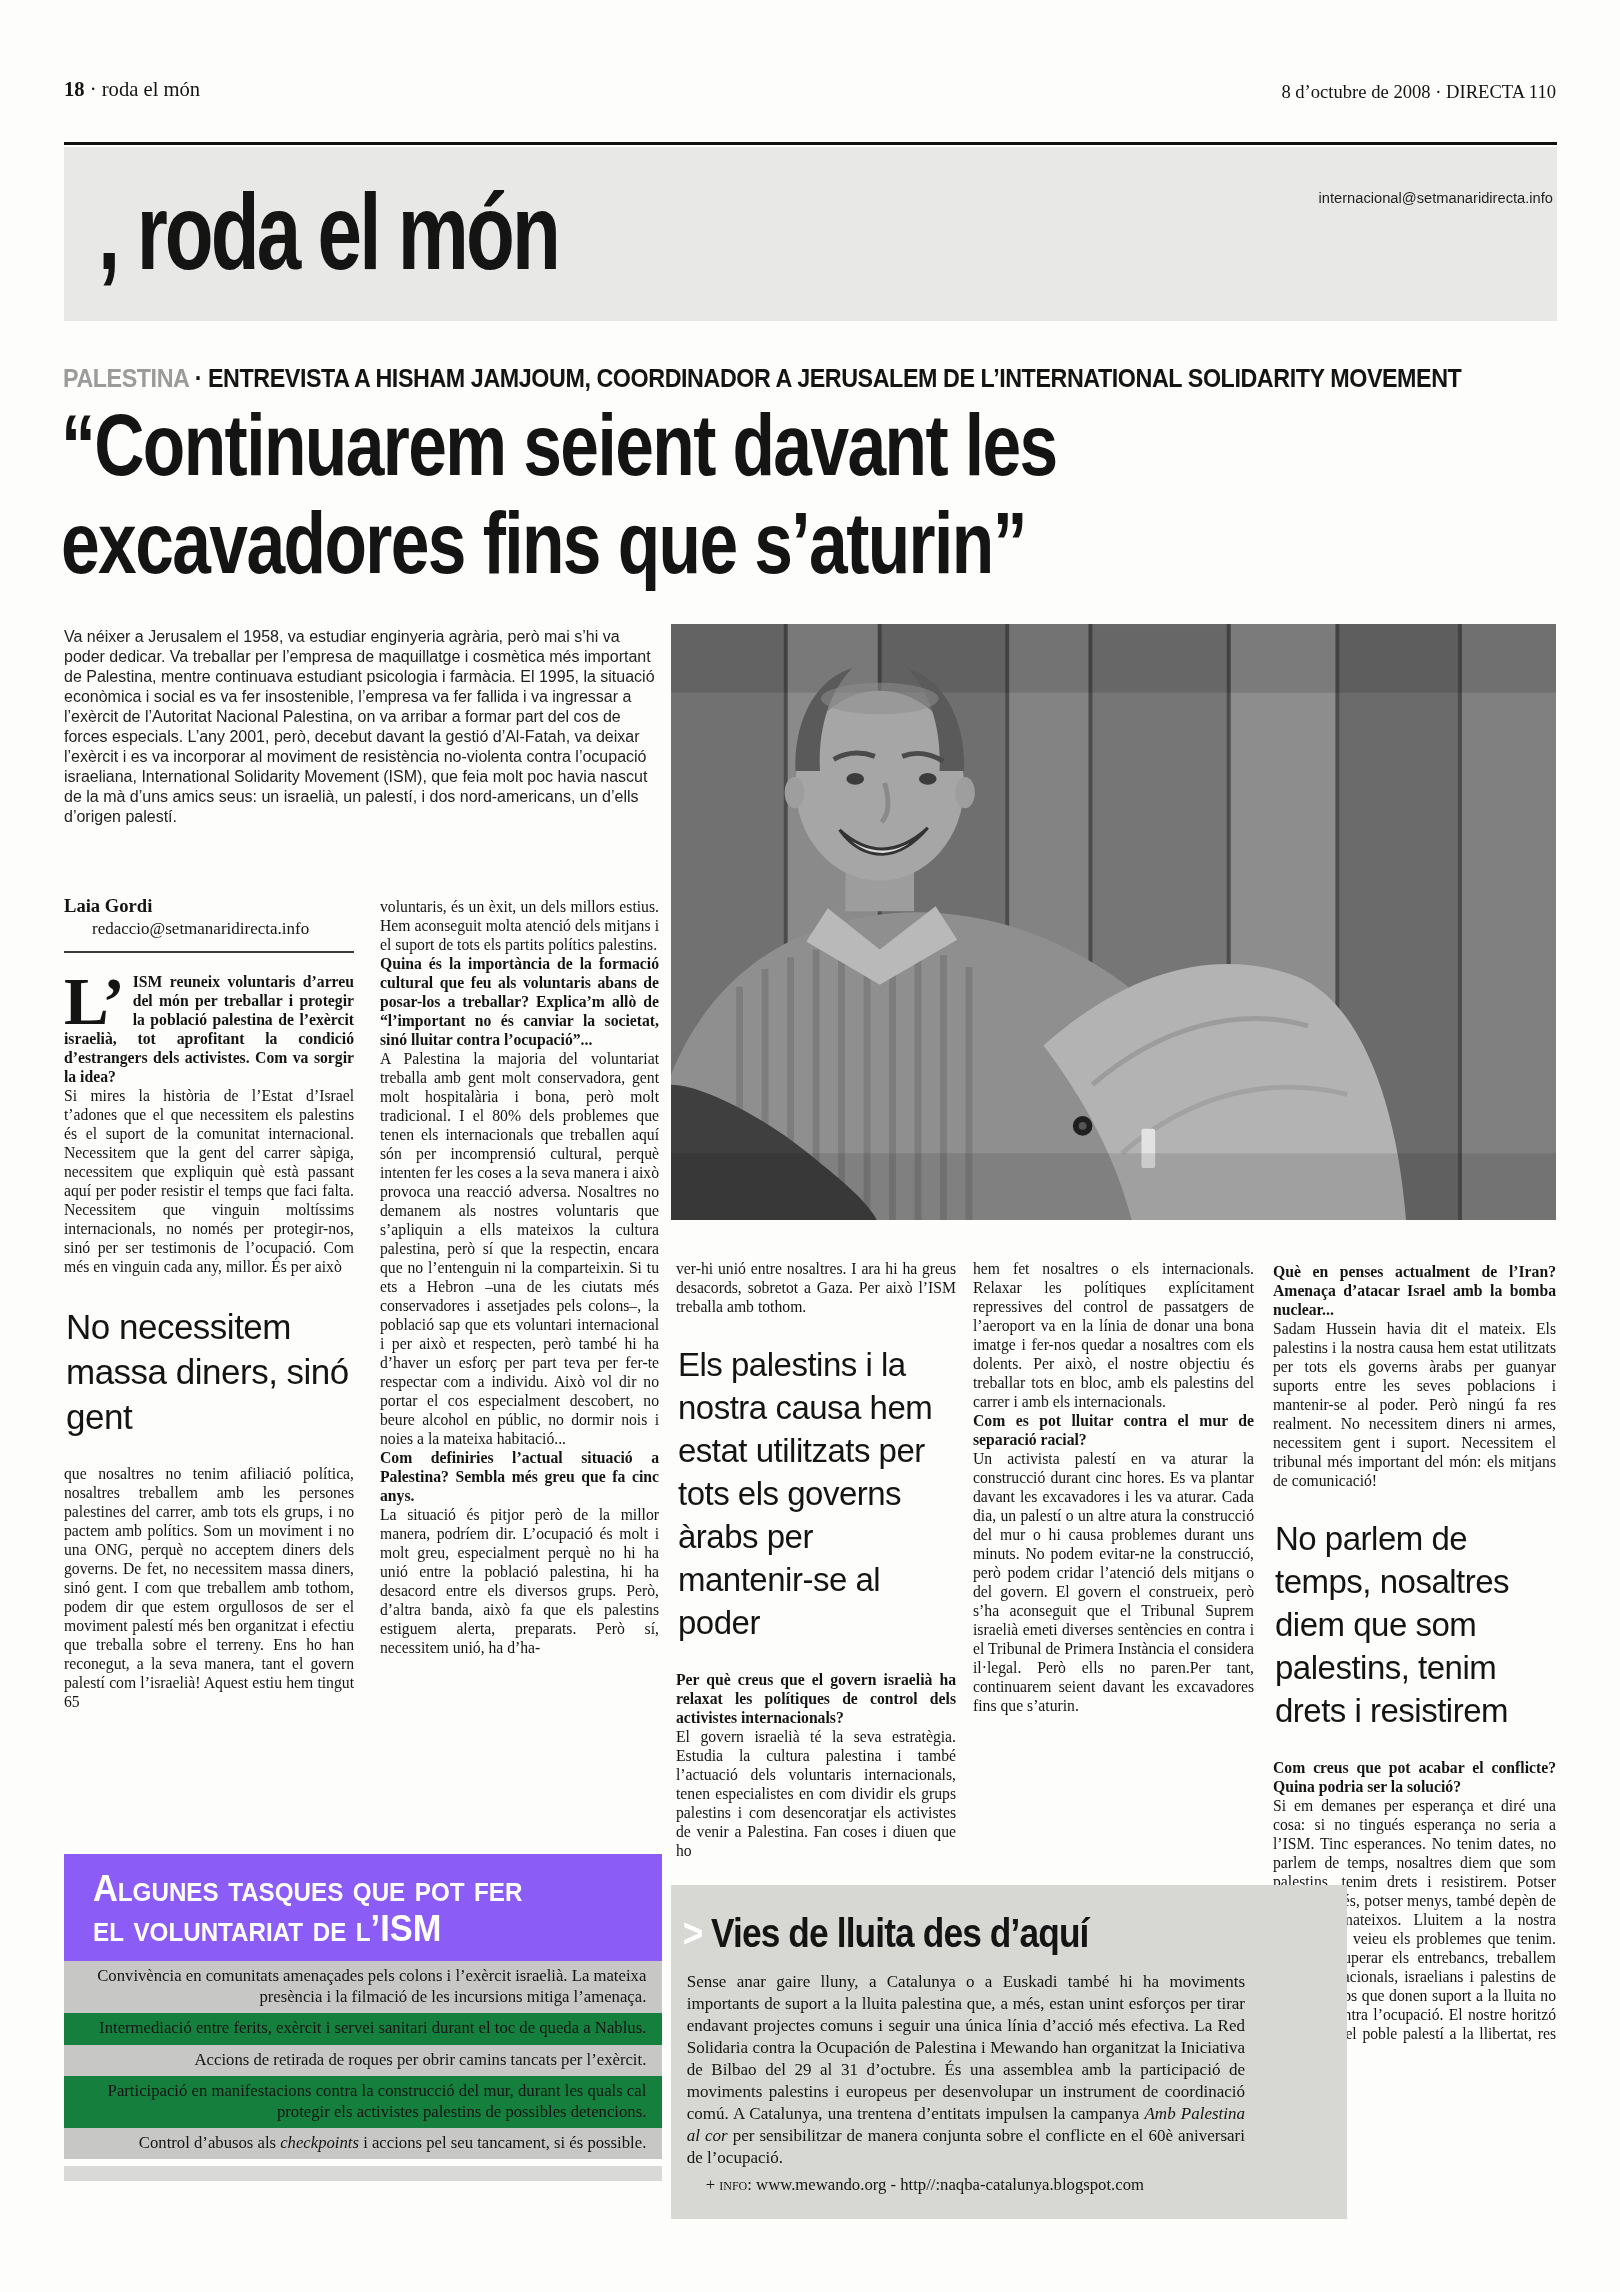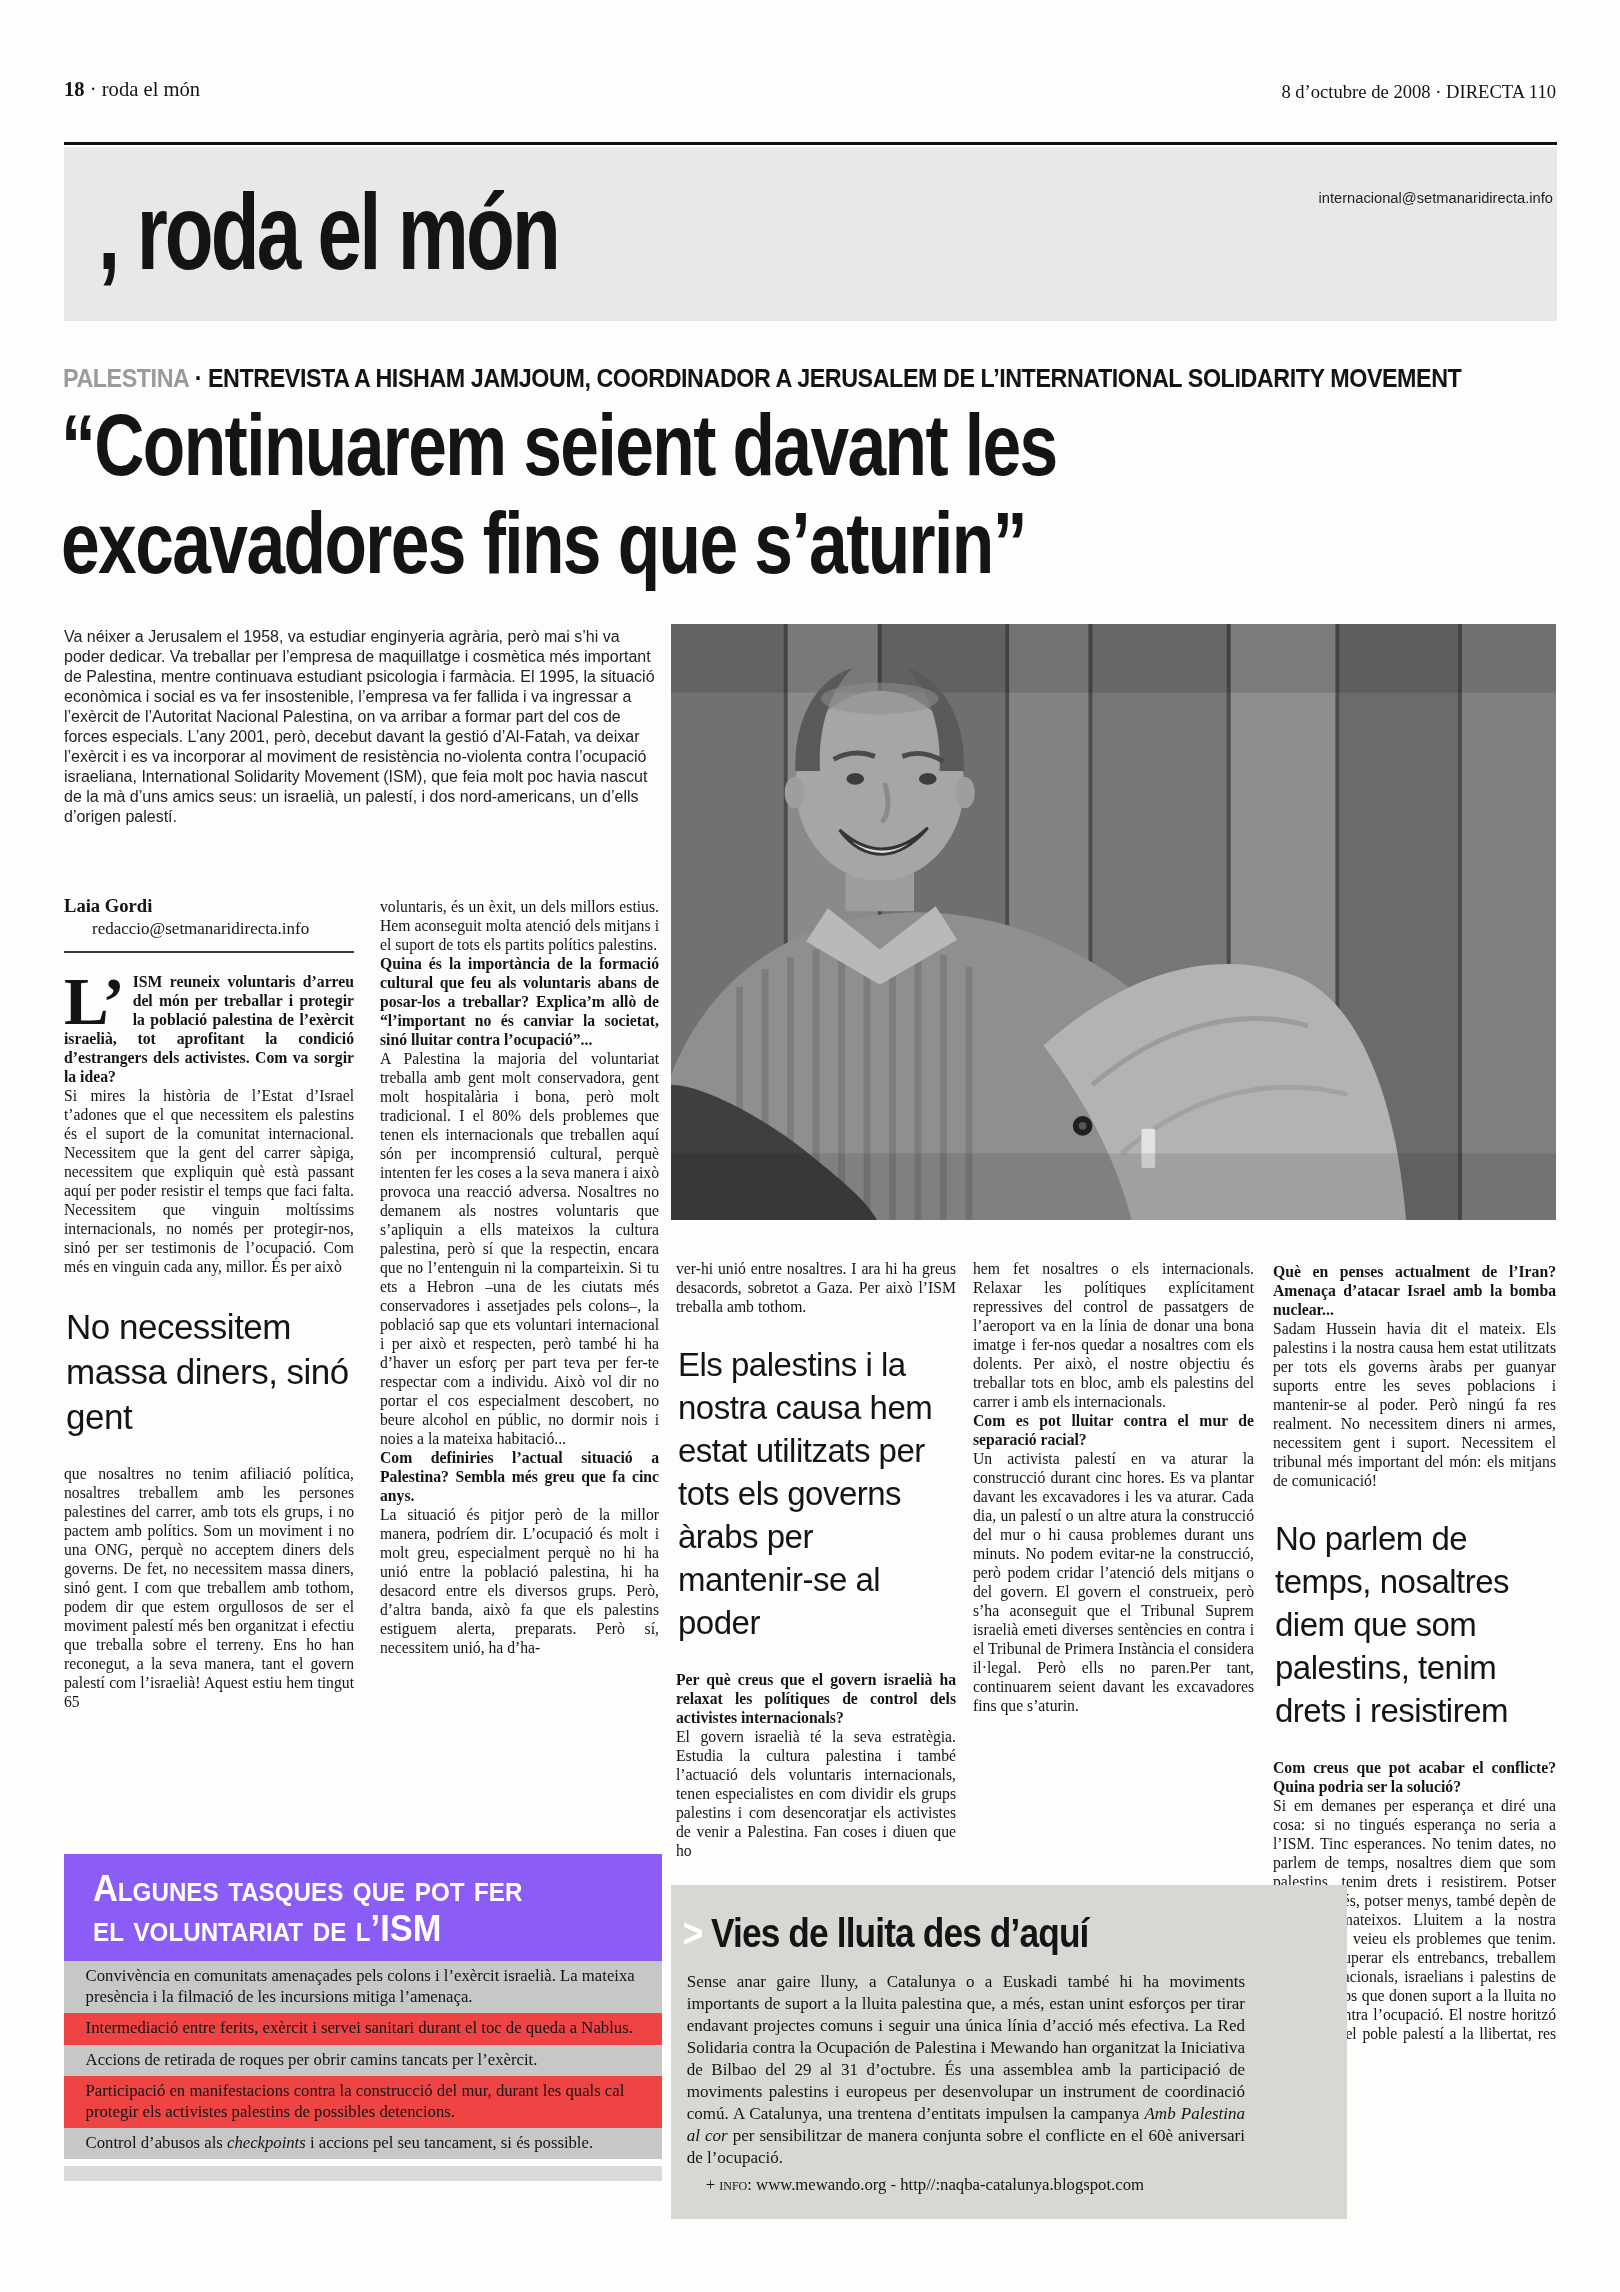--- a/index.html
+++ b/index.html
@@ -66,23 +66,23 @@
   }
   .pq.small{font-size:33px;line-height:43px;}
   
   .blackbox{position:absolute;left:64px;top:1854px;width:598px;}
   .bb-title{
     background:#8b5cf6;color:#fff;padding:14.7px 17.6px 12.7px 29px;
     font-family:"Liberation Sans",sans-serif;font-weight:bold;
     font-variant:small-caps;font-size:37px;line-height:40px;letter-spacing:0;
   }
   .bb-title .inner{display:block;transform:scaleX(.93);transform-origin:left top;white-space:nowrap;}
-  .bb-row{padding:4.9px 15.7px 5.9px 21.6px;font-size:16.7px;line-height:20.6px;text-align:left;}
+  .bb-row{padding:4.9px 15.7px 5.9px 21.6px;font-size:16.7px;line-height:20.6px;text-align:right;}
   .bb-dark{background:#c7c7c5;}
-  .bb-light{background:#ef4444;}
+  .bb-light{background:#15803d;}
   .bb-strip{height:14.7px;background:#d9d9d7;margin-top:6.9px;}
   .bb-row .it{font-style:italic;}
   
   .graybox{position:absolute;left:671px;top:1885px;width:676px;background:#d7d7d4;}
   .gb-title{
     padding:25.5px 13.7px 5.9px 13.7px;font-family:"Liberation Sans",sans-serif;font-weight:bold;
     font-size:41px;line-height:45px;letter-spacing:-1px;
     transform:scaleX(.86);transform-origin:left top;white-space:nowrap;
   }
   .gb-title .chev{color:#fff;margin-right:9.8px;}

